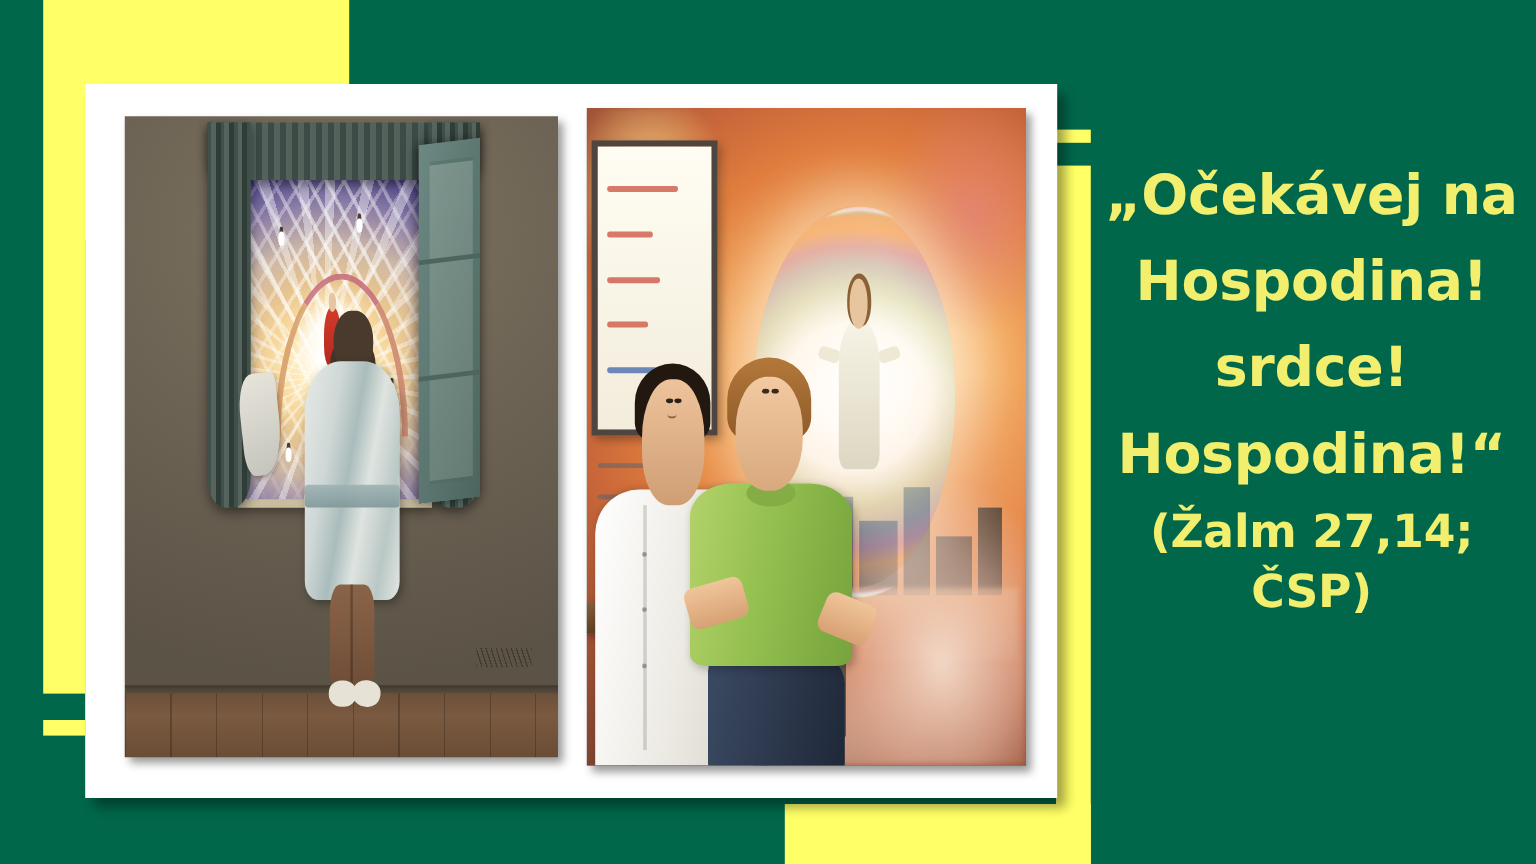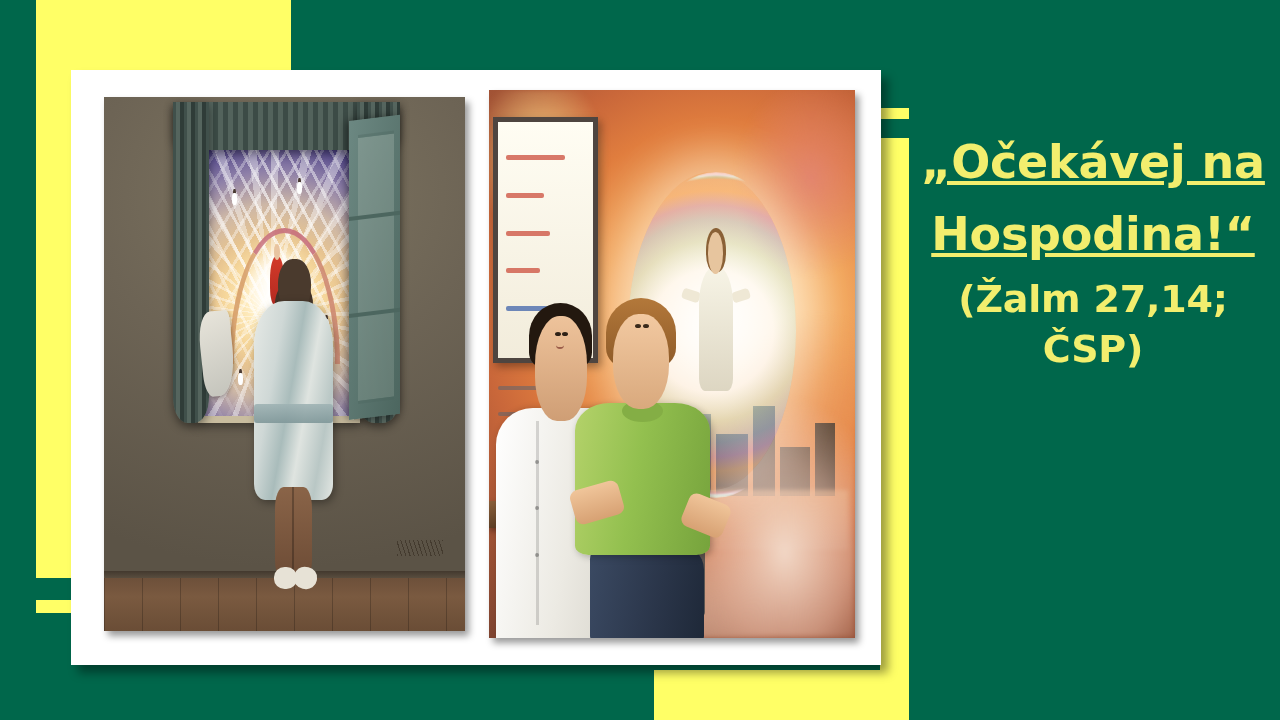--- a/index.html
+++ b/index.html
@@ -246,21 +246,21 @@
   #verse{
     position:absolute;left:912px;top:126px;width:362px;
     text-align:center;
     color:#F2EE6E;
     font-family:"DejaVu Sans","Liberation Sans",sans-serif;
     font-weight:700;
     letter-spacing:-.2px;
   }
   #verse-body{font-size:46px;line-height:72px;}
   #verse-ref{font-size:38px;line-height:50px;margin-top:4px;}
-  .vline{display:block;white-space:nowrap;text-decoration:underline;}
+  .vline{display:block;white-space:nowrap;}
 </style>
 </head>
 <body>
 
 <div id="slide">
 
   <div class="accent" id="accent-top-left"></div>
   <div class="accent" id="accent-left-bar"></div>
   <div class="accent" id="accent-left-tick"></div>
   <div class="accent" id="accent-right-tick"></div>
@@ -389,18 +389,20 @@
           </div>
         </div>
       </div>
     </div>
 
   </div>
 
   <div id="verse">
     <div id="verse-body">
       <span class="vline">„Očekávej na</span>
+      <span class="vline">Hospodina!</span>
+      <span class="vline">srdce!</span>
       <span class="vline">Hospodina!“</span>
     </div>
     <div id="verse-ref">(Žalm 27,14; ČSP)</div>
   </div>
 
 </div>
 
 </body></html>

